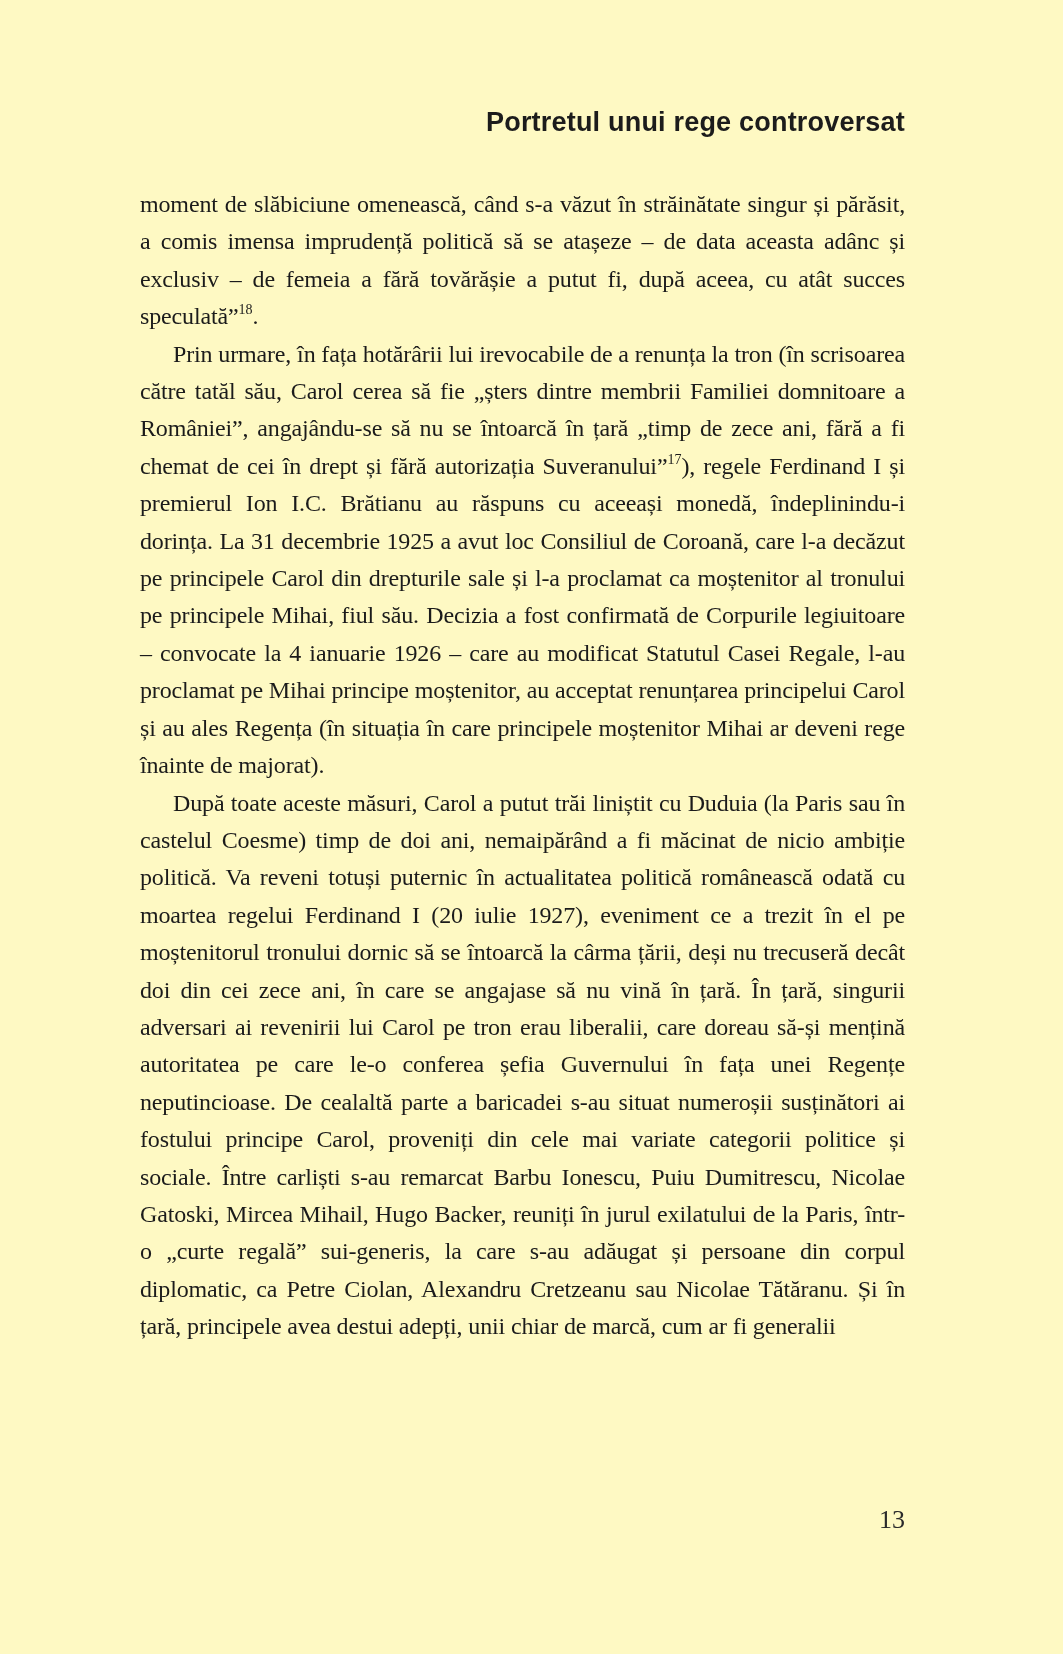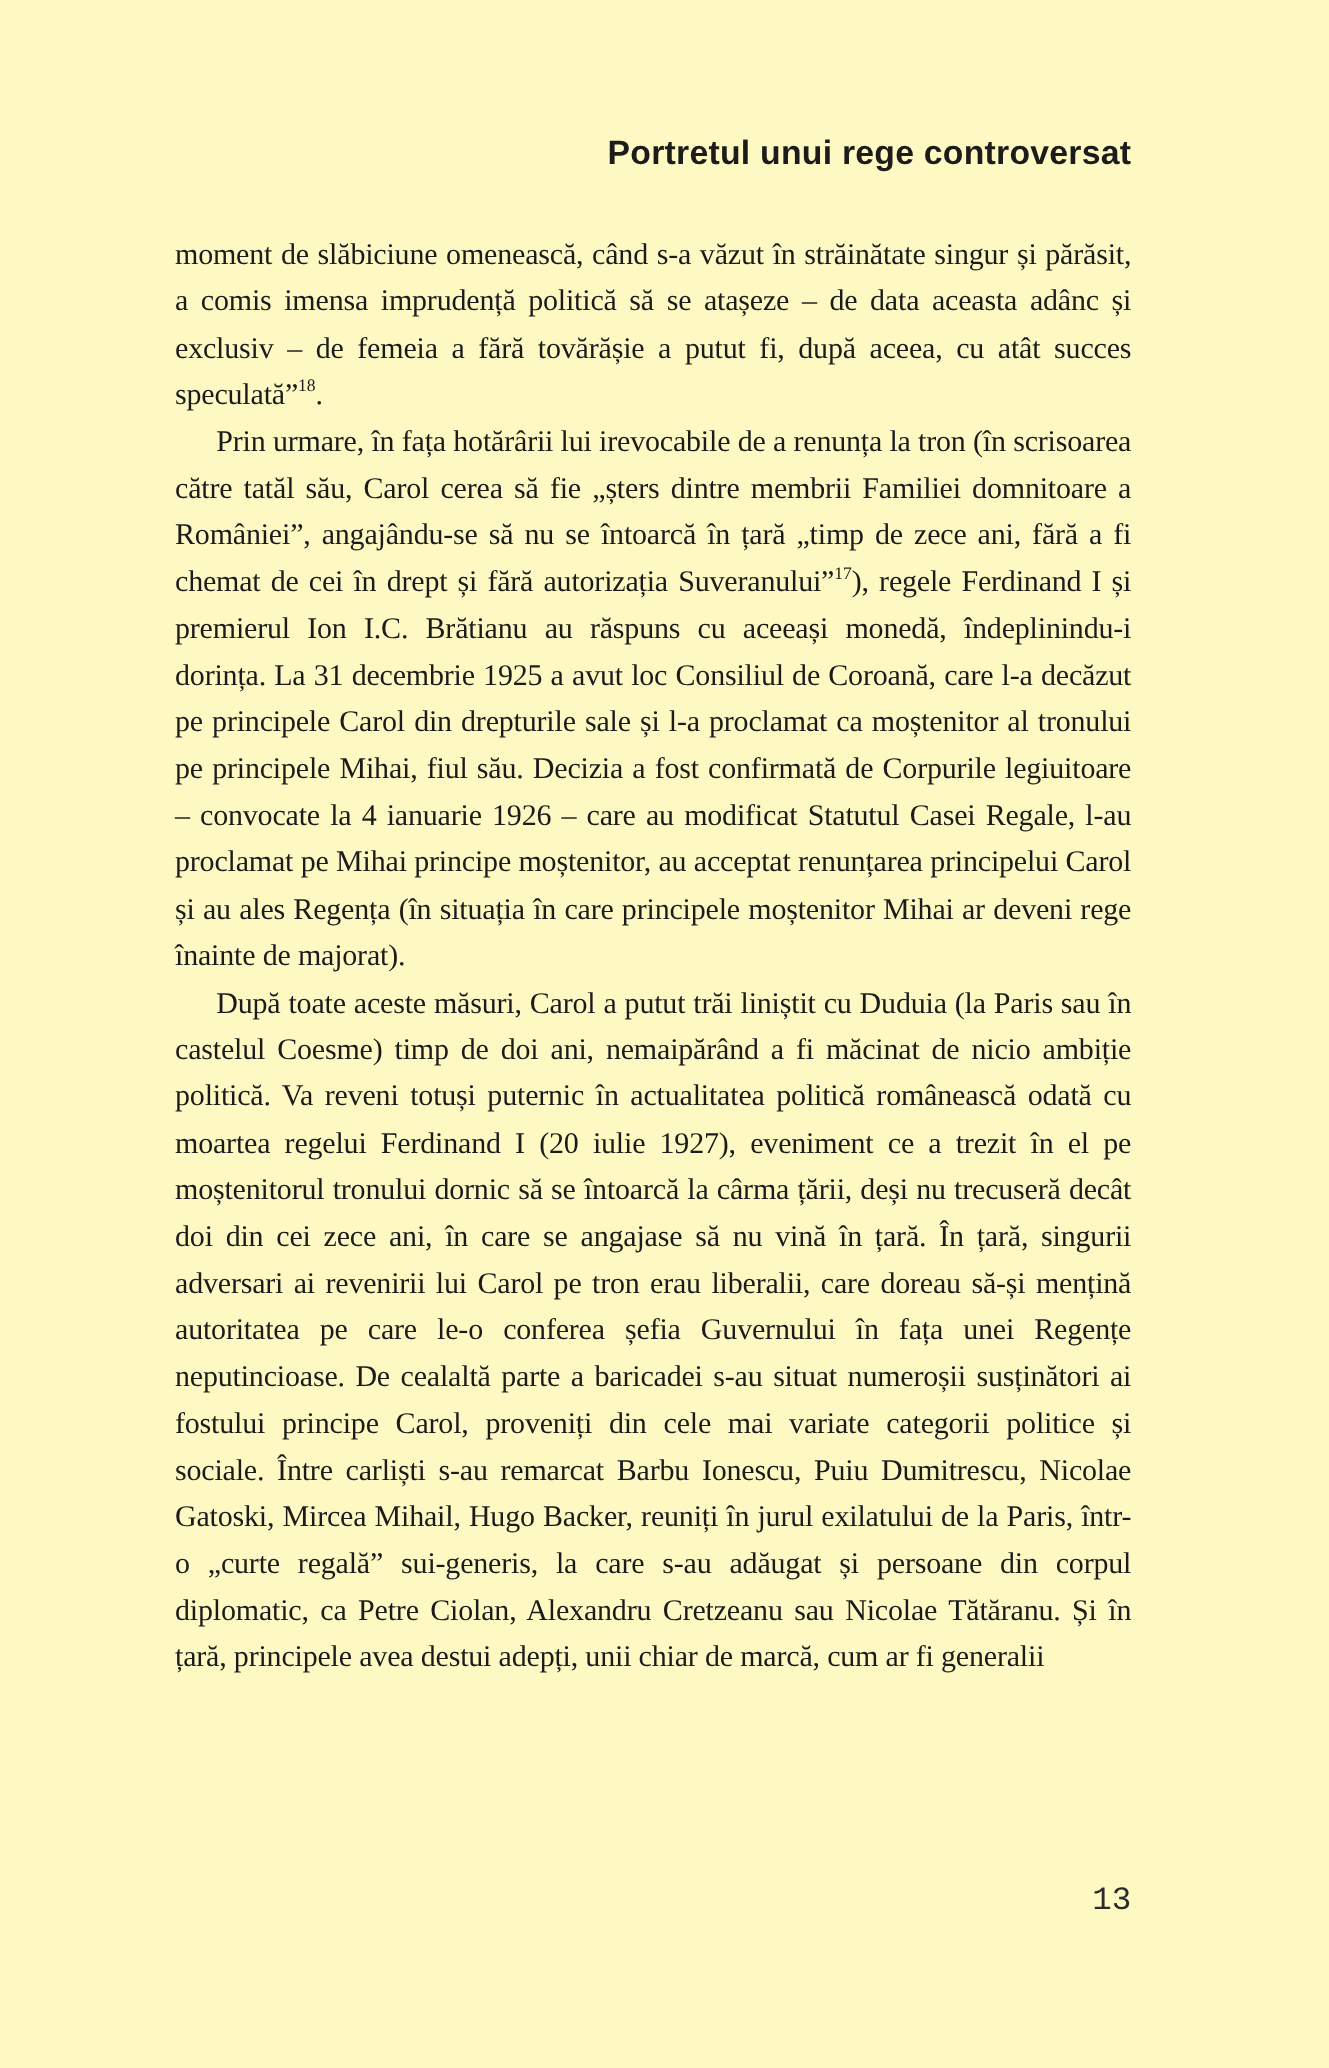--- a/index.html
+++ b/index.html
@@ -54,21 +54,21 @@
     top: -1px;
     vertical-align: super;
     letter-spacing: 0;
   }
   .page-number {
     position: absolute;
     top: 1505px;
     left: 140px;
     width: 765px;
     text-align: right;
-    font-family: Liberation Mono, monospace;
+    font-family: Liberation Serif, serif;
     font-size: 26px;
     color: #2b2b2b;
   }
 </style>
 </head>
 <body>
 
 <div class="page">
   <div class="running-header">Portretul unui rege controversat</div>
 

